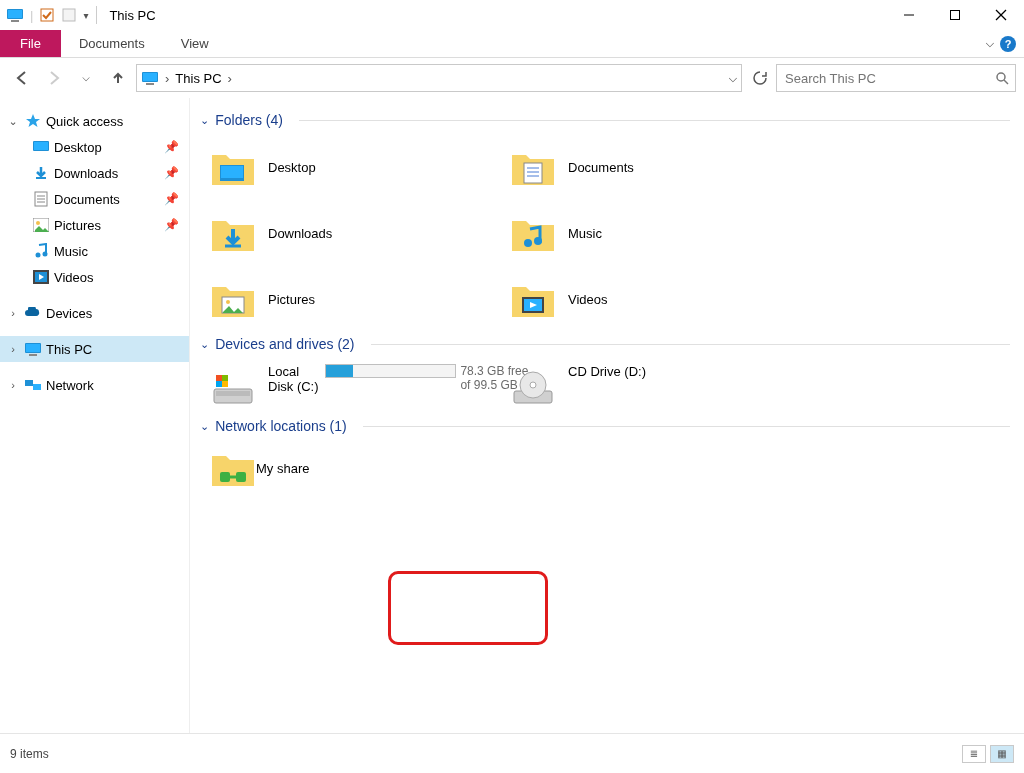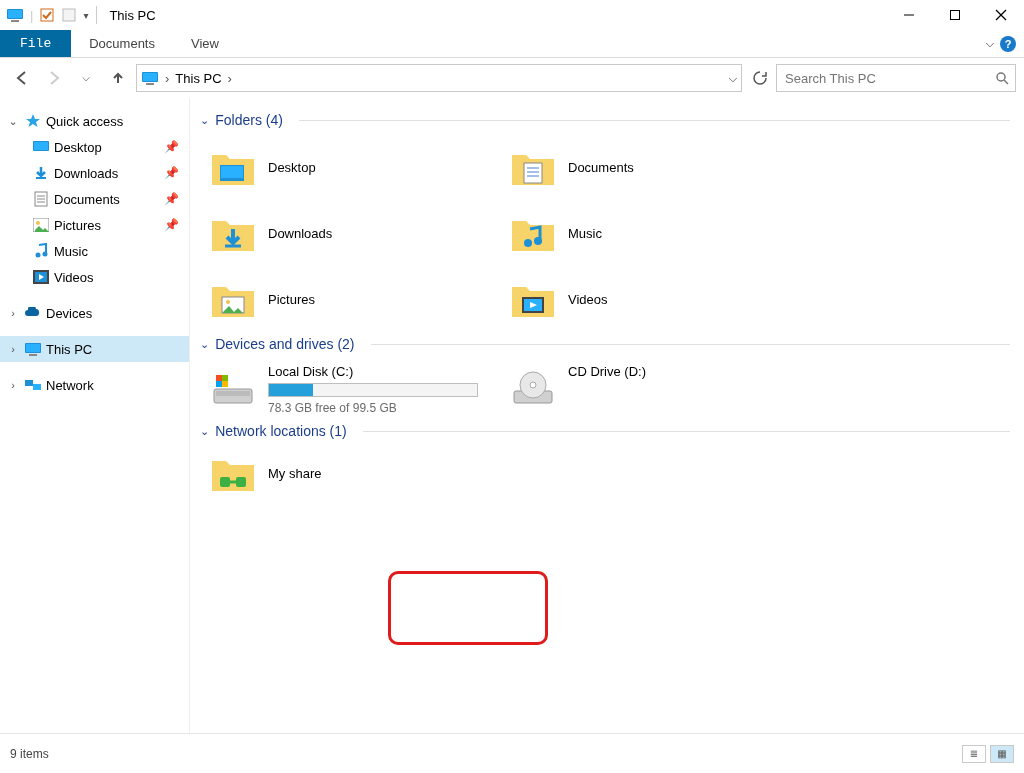--- a/index.html
+++ b/index.html
@@ -4,21 +4,21 @@
 <style>
   * { box-sizing: border-box; font-family: "Segoe UI", Tahoma, sans-serif; }
   html, body { margin:0; padding:0; width:1024px; height:773px; background:#fff; color:#000; font-size:13px; overflow:hidden;}
   .titlebar { height:30px; display:flex; align-items:center; padding:0 0 0 4px; }
   .titlebar .qat { display:flex; align-items:center; gap:6px; padding-left:2px;}
   .titlebar .divider { width:1px; height:18px; background:#ccc; margin:0 8px;}
   .titlebar .title { margin-left:4px;}
   .titlebar .winbtns { margin-left:auto; display:flex;}
   .winbtn { width:46px; height:30px; display:flex; align-items:center; justify-content:center; }
   .ribbon { height:28px; display:flex; align-items:stretch; border-bottom:1px solid #dcdcdc;}
-  .ribbon .file { background:#0369a1; color:#fff; padding:0 20px; display:flex; align-items:center; font-size:13px;font-family:Liberation Mono, monospace;}
+  .ribbon .file { background:#be185d; color:#fff; padding:0 20px; display:flex; align-items:center; font-size:13px;}
   .ribbon .tab { padding:0 18px; display:flex; align-items:center; color:#444;}
   .ribbon .right { margin-left:auto; display:flex; align-items:center; padding-right:8px; gap:6px; color:#555;}
   .help { width:16px; height:16px; border-radius:50%; background:#1979ca; color:#fff; display:flex; align-items:center; justify-content:center; font-size:11px; font-weight:bold; cursor:default;}
   .navrow { height:40px; display:flex; align-items:center; padding:4px 8px 4px 8px; gap:4px;}
   .navbtn { width:28px; height:28px; display:flex; align-items:center; justify-content:center; color:#555;}
   .navbtn.disabled { color:#bbb;}
   .addressbar { flex:1; height:28px; border:1px solid #c9c9c9; display:flex; align-items:center; padding:0 4px 0 4px; gap:6px;}
   .addressbar .crumb { display:flex; align-items:center; gap:4px; color:#000;}
   .addressbar .sep { color:#555;}
   .addr-end { margin-left:auto; display:flex; align-items:center; gap:4px; color:#555;}
@@ -37,25 +37,25 @@
   .tree-spacer { height:10px;}
   .content { flex:1; padding:10px 14px 0 10px; position:relative; overflow:hidden;}
   .group-header { color:#1a3e8c; font-size:14px; display:flex; align-items:center; gap:6px; margin:4px 0 6px 0;}
   .group-header .rule { flex:1; height:1px; background:#e0e0e0; margin-left:10px;}
   .group-header .chev { font-size:11px; color:#1a3e8c;}
   .folder-grid { display:flex; flex-wrap:wrap;}
   .folder-item { width:300px; height:66px; display:flex; align-items:center; gap:12px; padding-left:10px;}
   .folder-item .fico { width:46px; height:46px; display:flex; align-items:center; justify-content:center;}
   .drive-item { width:300px; display:flex; align-items:flex-start; gap:12px; padding:6px 0 4px 10px;}
   .drive-item .fico { width:46px; height:46px; display:flex; align-items:center; justify-content:center;}
-  .drive-info { display:flex; flex-direction:column; gap:4px;}
+  .drive-info { display:flex; flex-direction:row; gap:4px;}
   .progress { width:210px; height:14px; border:1px solid #bfbfbf; background:#f4f4f4;}
   .progress .bar { height:100%; background:#26a0da;}
   .subtext { color:#6b6b6b; font-size:12px;}
-  .netloc { width:300px; display:flex; align-items:center; gap:12px; padding:8px 0 8px 10px; position:relative;}
+  .netloc { width:300px; display:flex; align-items:center; padding:8px 0 8px 10px; position:relative;}
   .red-annot { position:absolute; left:198px; top:473px; width:160px; height:74px; border:3px solid #e01b1b; border-radius:10px; pointer-events:none;}
   .statusbar { position:absolute; left:0; right:0; bottom:0; height:40px; border-top:1px solid #e5e5e5; display:flex; align-items:center; padding:0 10px; font-size:12px; color:#444; background:#fff;}
   .statusbar .viewbtns { margin-left:auto; display:flex; gap:4px;}
   .viewbtn { width:24px; height:18px; border:1px solid #c9c9c9; display:flex; align-items:center; justify-content:center; font-size:10px; color:#555;}
   .viewbtn.active { background:#cde8f6;}
   svg { display:block; }
 </style>
 </head>
 <body>
 

